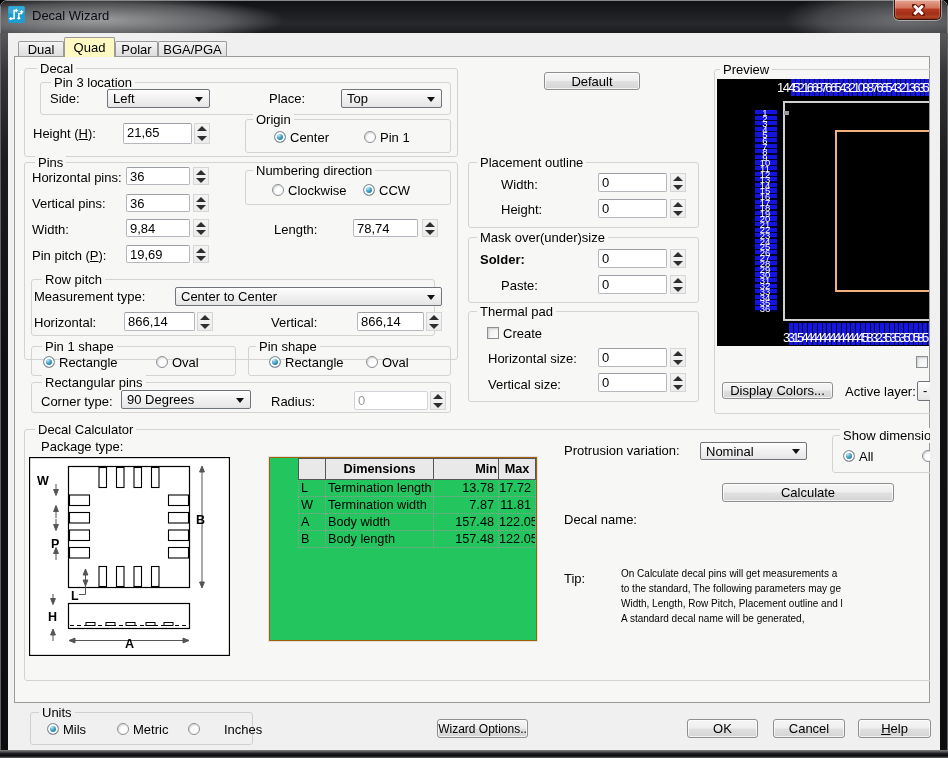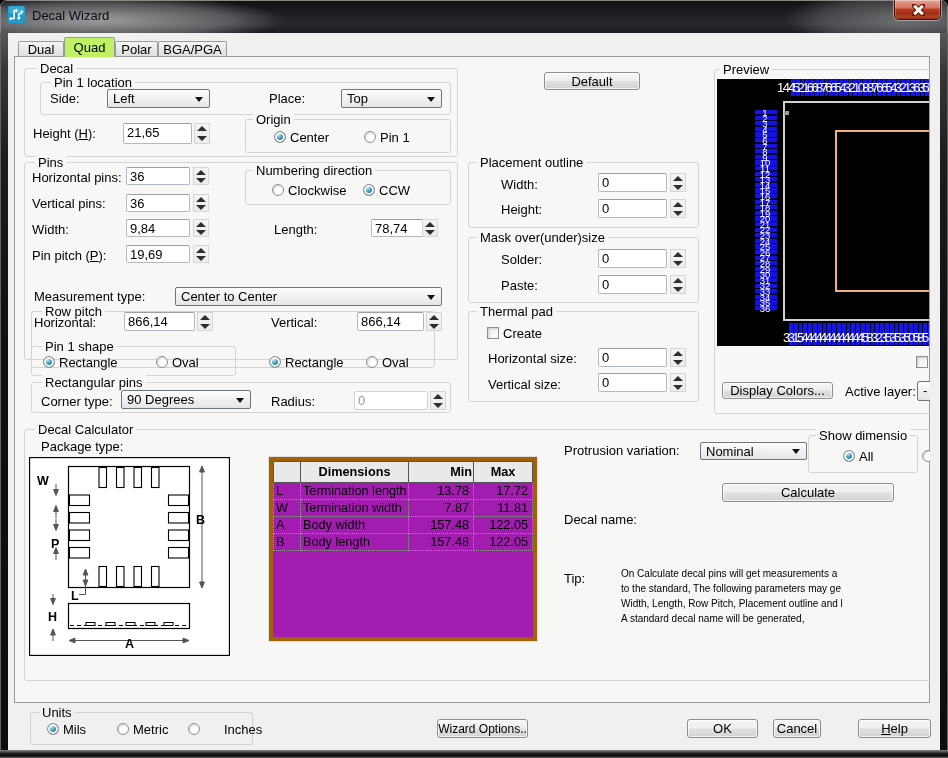--- a/index.html
+++ b/index.html
@@ -28,21 +28,21 @@
  background:linear-gradient(180deg,#58585a 0,#363638 40px,#1c1c1e 130px,#101013 320px,#0d0d10 100%);}
 #botframe{position:absolute;left:0;top:750px;right:0;height:8px;
  background:linear-gradient(#888 0,#4a4a4a 2px,#15151a 4px,#0c0c10 6px,#666 8px);}
 
 #client{position:absolute;left:8px;top:33px;width:932px;height:717px;background:#f0f0f0;}
 
 #page{position:absolute;left:14px;top:56px;width:916px;height:647px;
  background:#f7f7f6;border:1px solid #9a9a9a;overflow:hidden;}
 .tab{position:absolute;border:1px solid #9a9a9a;border-bottom:none;border-radius:2px 2px 0 0;
  background:linear-gradient(#f4f4f4,#e6e6e6 60%,#dcdcdc);text-align:center;font-size:13px;}
-.tab.act{background:#bef264;z-index:5;}
+.tab.act{background:#fef9c3;z-index:5;}
 
 .lbl{position:absolute;white-space:nowrap;font-size:13px;line-height:14px;}
 .gb{position:absolute;border:1px solid #d4d3d2;border-radius:3px;}
 .gb>b{position:absolute;top:-8px;font-weight:normal;background:#f7f7f6;padding:0 3px;line-height:15px;font-size:13px;white-space:nowrap;}
 .edit{position:absolute;background:#fff;border:1px solid #b4b7bb;border-top-color:#9b9ea2;border-radius:2px;font-size:13px;
  padding:1px 3px 0 3px;line-height:16px;overflow:hidden;white-space:nowrap;}
 .edit.dis{border-color:#cfd2d6;color:#9a9a9a;}
 .spin{position:absolute;width:16px;border:1px solid #d5d5d5;background:linear-gradient(#f4f4f4,#ececec);}
 .spin i{position:absolute;left:0;right:0;height:50%;}
 .spin i:after{content:'';position:absolute;left:50%;top:50%;margin:-2.5px 0 0 -5px;
@@ -100,21 +100,21 @@
 <div class="tab act" style="left:64px;top:37px;width:51px;height:20px;line-height:19px;">Quad</div>
 <div class="tab" style="left:115px;top:41px;width:43px;height:16px;line-height:16px;">Polar</div>
 <div class="tab" style="left:158px;top:41px;width:69px;height:16px;line-height:16px;">BGA/PGA</div>
 <div id="page"></div>
 <div id="content" class="abs" style="left:0;top:0;width:930px;height:703px;overflow:hidden;">
 
 <div class="gb" style="left:24px;top:68px;width:434px;height:89px;">
       <b style="left:12px;">Decal</b>
     </div>
 <div class="gb" style="left:40px;top:82px;width:411px;height:33px;">
-      <b style="left:10px;">Pin 1 location</b>
+      <b style="left:10px;">Pin 3 location</b>
     </div>
 <div class="lbl" style="left:50px;top:92px;">Side:</div>
 <div class="combo" style="left:107px;top:89px;width:103px;height:19px;">Left<u></u></div>
 <div class="lbl" style="left:269px;top:92px;">Place:</div>
 <div class="combo" style="left:341px;top:89px;width:101px;height:19px;">Top<u></u></div>
 <div class="lbl" style="left:33px;top:127px;">Height (<u>H</u>):</div>
 <div class="edit" style="left:123px;top:123px;width:69px;height:21px;">21,65</div>
 <div class="spin" style="left:194px;top:123px;height:21px;">
       <i class="up"></i>
       <i class="dn"></i>
@@ -156,27 +156,27 @@
     </div>
 
 <div class="gb" style="left:245px;top:170px;width:206px;height:35px;">
       <b style="left:7px;">Numbering direction</b>
     </div>
 <div class="radio" style="left:272px;top:184px;"></div>
 <div class="lbl" style="left:288px;top:184px;">Clockwise</div>
 <div class="radio sel" style="left:363px;top:184px;"></div>
 <div class="lbl" style="left:379px;top:184px;">CCW</div>
 <div class="lbl" style="left:274px;top:223px;">Length:</div>
-<div class="edit" style="left:353px;top:219px;width:65px;height:18px;margin-left:18px;">78,74</div>
+<div class="edit" style="left:353px;top:219px;width:65px;height:18px;">78,74</div>
 <div class="spin" style="left:422px;top:219px;height:18px;">
       <i class="up"></i>
       <i class="dn"></i>
     </div>
 
-<div class="gb" style="left:31px;top:279px;width:404px;height:57px;margin-top:32px;">
+<div class="gb" style="left:31px;top:279px;width:404px;height:57px;">
       <b style="left:10px;">Row pitch</b>
     </div>
 <div class="lbl" style="left:34px;top:290px;">Measurement type:</div>
 <div class="combo" style="left:175px;top:287px;width:267px;height:19px;">Center to Center<u></u></div>
 <div class="lbl" style="left:34px;top:316px;">Horizontal:</div>
 <div class="edit" style="left:124px;top:312px;width:71px;height:19px;">866,14</div>
 <div class="spin" style="left:197px;top:312px;height:19px;">
       <i class="up"></i>
       <i class="dn"></i>
     </div>
@@ -187,20 +187,23 @@
       <i class="dn"></i>
     </div>
 
 <div class="gb" style="left:31px;top:346px;width:205px;height:30px;">
       <b style="left:10px;">Pin 1 shape</b>
     </div>
 <div class="radio sel" style="left:43px;top:356px;"></div>
 <div class="lbl" style="left:59px;top:356px;">Rectangle</div>
 <div class="radio" style="left:156px;top:356px;"></div>
 <div class="lbl" style="left:172px;top:356px;">Oval</div>
+<div class="gb" style="left:248px;top:346px;width:203px;height:30px;">
+      <b style="left:7px;">Pin shape</b>
+    </div>
 <div class="radio sel" style="left:269px;top:356px;"></div>
 <div class="lbl" style="left:285px;top:356px;">Rectangle</div>
 <div class="radio" style="left:366px;top:356px;"></div>
 <div class="lbl" style="left:382px;top:356px;">Oval</div>
 
 <div class="gb" style="left:31px;top:382px;width:420px;height:31px;">
       <b style="left:10px;">Rectangular pins</b>
     </div>
 <div class="lbl" style="left:41px;top:395px;">Corner type:</div>
 <div class="combo" style="left:121px;top:390px;width:130px;height:19px;">90 Degrees<u></u></div>
@@ -273,21 +276,21 @@
  <line x1="41" y1="168.5" x2="159" y2="168.5" stroke="#000" stroke-dasharray="4 3"></line>
  <g fill="none" stroke="#000" stroke-width="1">
   <rect x="57" y="165.5" width="9" height="3"></rect>
         <rect x="77" y="165.5" width="9" height="3"></rect>
         <rect x="97" y="165.5" width="9" height="3"></rect>
         <rect x="117" y="165.5" width="9" height="3"></rect>
         <rect x="135" y="165.5" width="9" height="3"></rect>
  </g>
 </svg>
 
-<div class="abs" style="left:269px;top:457px;width:268px;height:184px;background:#a21caf;border:4px solid #a16207;box-shadow:0 0 0 1px #e0e0e0;">
+<div class="abs" style="left:269px;top:457px;width:268px;height:184px;background:#22c55e;border:1px solid #a16207;box-shadow:0 0 0 1px #e0e0e0;padding-left:28px;">
  <table style="border-collapse:collapse;font-size:12.7px;width:100%;table-layout:fixed;">
  <tbody>
           <tr style="height:21px;background:#e9e9e9;font-weight:bold;">
    <td style="width:27px;border:1px solid #555;"></td>
    <td style="width:108px;border:1px solid #555;text-align:center;">Dimensions</td>
    <td style="width:65px;border:1px solid #555;text-align:right;">Min</td>
    <td style="border:1px solid #555;text-align:center;">Max</td>
           </tr>
  <tr style="height:17px;">
             <td class="tc">L</td>
@@ -312,21 +315,21 @@
             <td class="tc">Body length</td>
             <td class="tn">157.48</td>
             <td class="tn">122.05</td>
           </tr>
  </tbody>
       </table>
 </div>
 
 <div class="lbl" style="left:564px;top:444px;">Protrusion variation:</div>
 <div class="combo" style="left:700px;top:442px;width:107px;height:18px;">Nominal<u></u></div>
-<div class="gb" style="left:808px;top:435px;width:110px;height:38px;">
+<div class="gb" style="left:832px;top:435px;width:110px;height:38px;">
       <b style="left:7px;">Show dimensio</b>
     </div>
 <div class="radio sel" style="left:843px;top:450px;"></div>
 <div class="lbl" style="left:859px;top:450px;">All</div>
 <div class="radio" style="left:922px;top:450px;"></div>
 <div class="btn" style="left:722px;top:483px;width:172px;height:19px;line-height:18px;">Calculate</div>
 <div class="lbl" style="left:564px;top:513px;">Decal name:</div>
 <div class="lbl" style="left:564px;top:572px;">Tip:</div>
 <div class="abs" style="left:621px;top:566px;width:290px;font-size:10px;line-height:15px;white-space:nowrap;">
 On Calculate decal pins will get measurements a<br>
@@ -346,21 +349,21 @@
     </div>
 <div class="lbl" style="left:501px;top:203px;">Height:</div>
 <div class="edit" style="left:598px;top:199px;width:69px;height:19px;">0</div>
 <div class="spin" style="left:670px;top:199px;height:19px;">
       <i class="up"></i>
       <i class="dn"></i>
     </div>
 <div class="gb" style="left:468px;top:237px;width:231px;height:66px;">
       <b style="left:8px;">Mask over(under)size</b>
     </div>
-<div class="lbl" style="left:501px;top:253px;">Solder:</div>
+<div class="lbl" style="left:480px;top:253px;font-weight:bold;">Solder:</div>
 <div class="edit" style="left:598px;top:249px;width:69px;height:19px;">0</div>
 <div class="spin" style="left:670px;top:249px;height:19px;">
       <i class="up"></i>
       <i class="dn"></i>
     </div>
 <div class="lbl" style="left:501px;top:279px;">Paste:</div>
 <div class="edit" style="left:598px;top:275px;width:69px;height:19px;">0</div>
 <div class="spin" style="left:670px;top:275px;height:19px;">
       <i class="up"></i>
       <i class="dn"></i>
@@ -415,14 +418,14 @@
     <b style="left:8px;background:#f0f0f0;">Units</b>
   </div>
 <div class="radio sel" style="left:47px;top:723px;"></div>
 <div class="lbl" style="left:63px;top:723px;">Mils</div>
 <div class="radio" style="left:117px;top:723px;"></div>
 <div class="lbl" style="left:133px;top:723px;">Metric</div>
 <div class="radio" style="left:188px;top:723px;"></div>
 <div class="lbl" style="left:204px;top:723px;margin-left:20px;">Inches</div>
 <div class="btn" style="left:437px;top:719px;width:91px;height:19px;line-height:18px;font-size:12px;">Wizard Options..</div>
 <div class="btn" style="left:687px;top:719px;width:71px;height:19px;line-height:18px;">OK</div>
-<div class="btn" style="left:773px;top:719px;width:48px;height:19px;line-height:18px;">Cancel</div>
+<div class="btn" style="left:773px;top:719px;width:72px;height:19px;line-height:18px;">Cancel</div>
 <div class="btn" style="left:858px;top:719px;width:73px;height:19px;line-height:18px;"><u>H</u>elp</div>
 
 </body></html>

